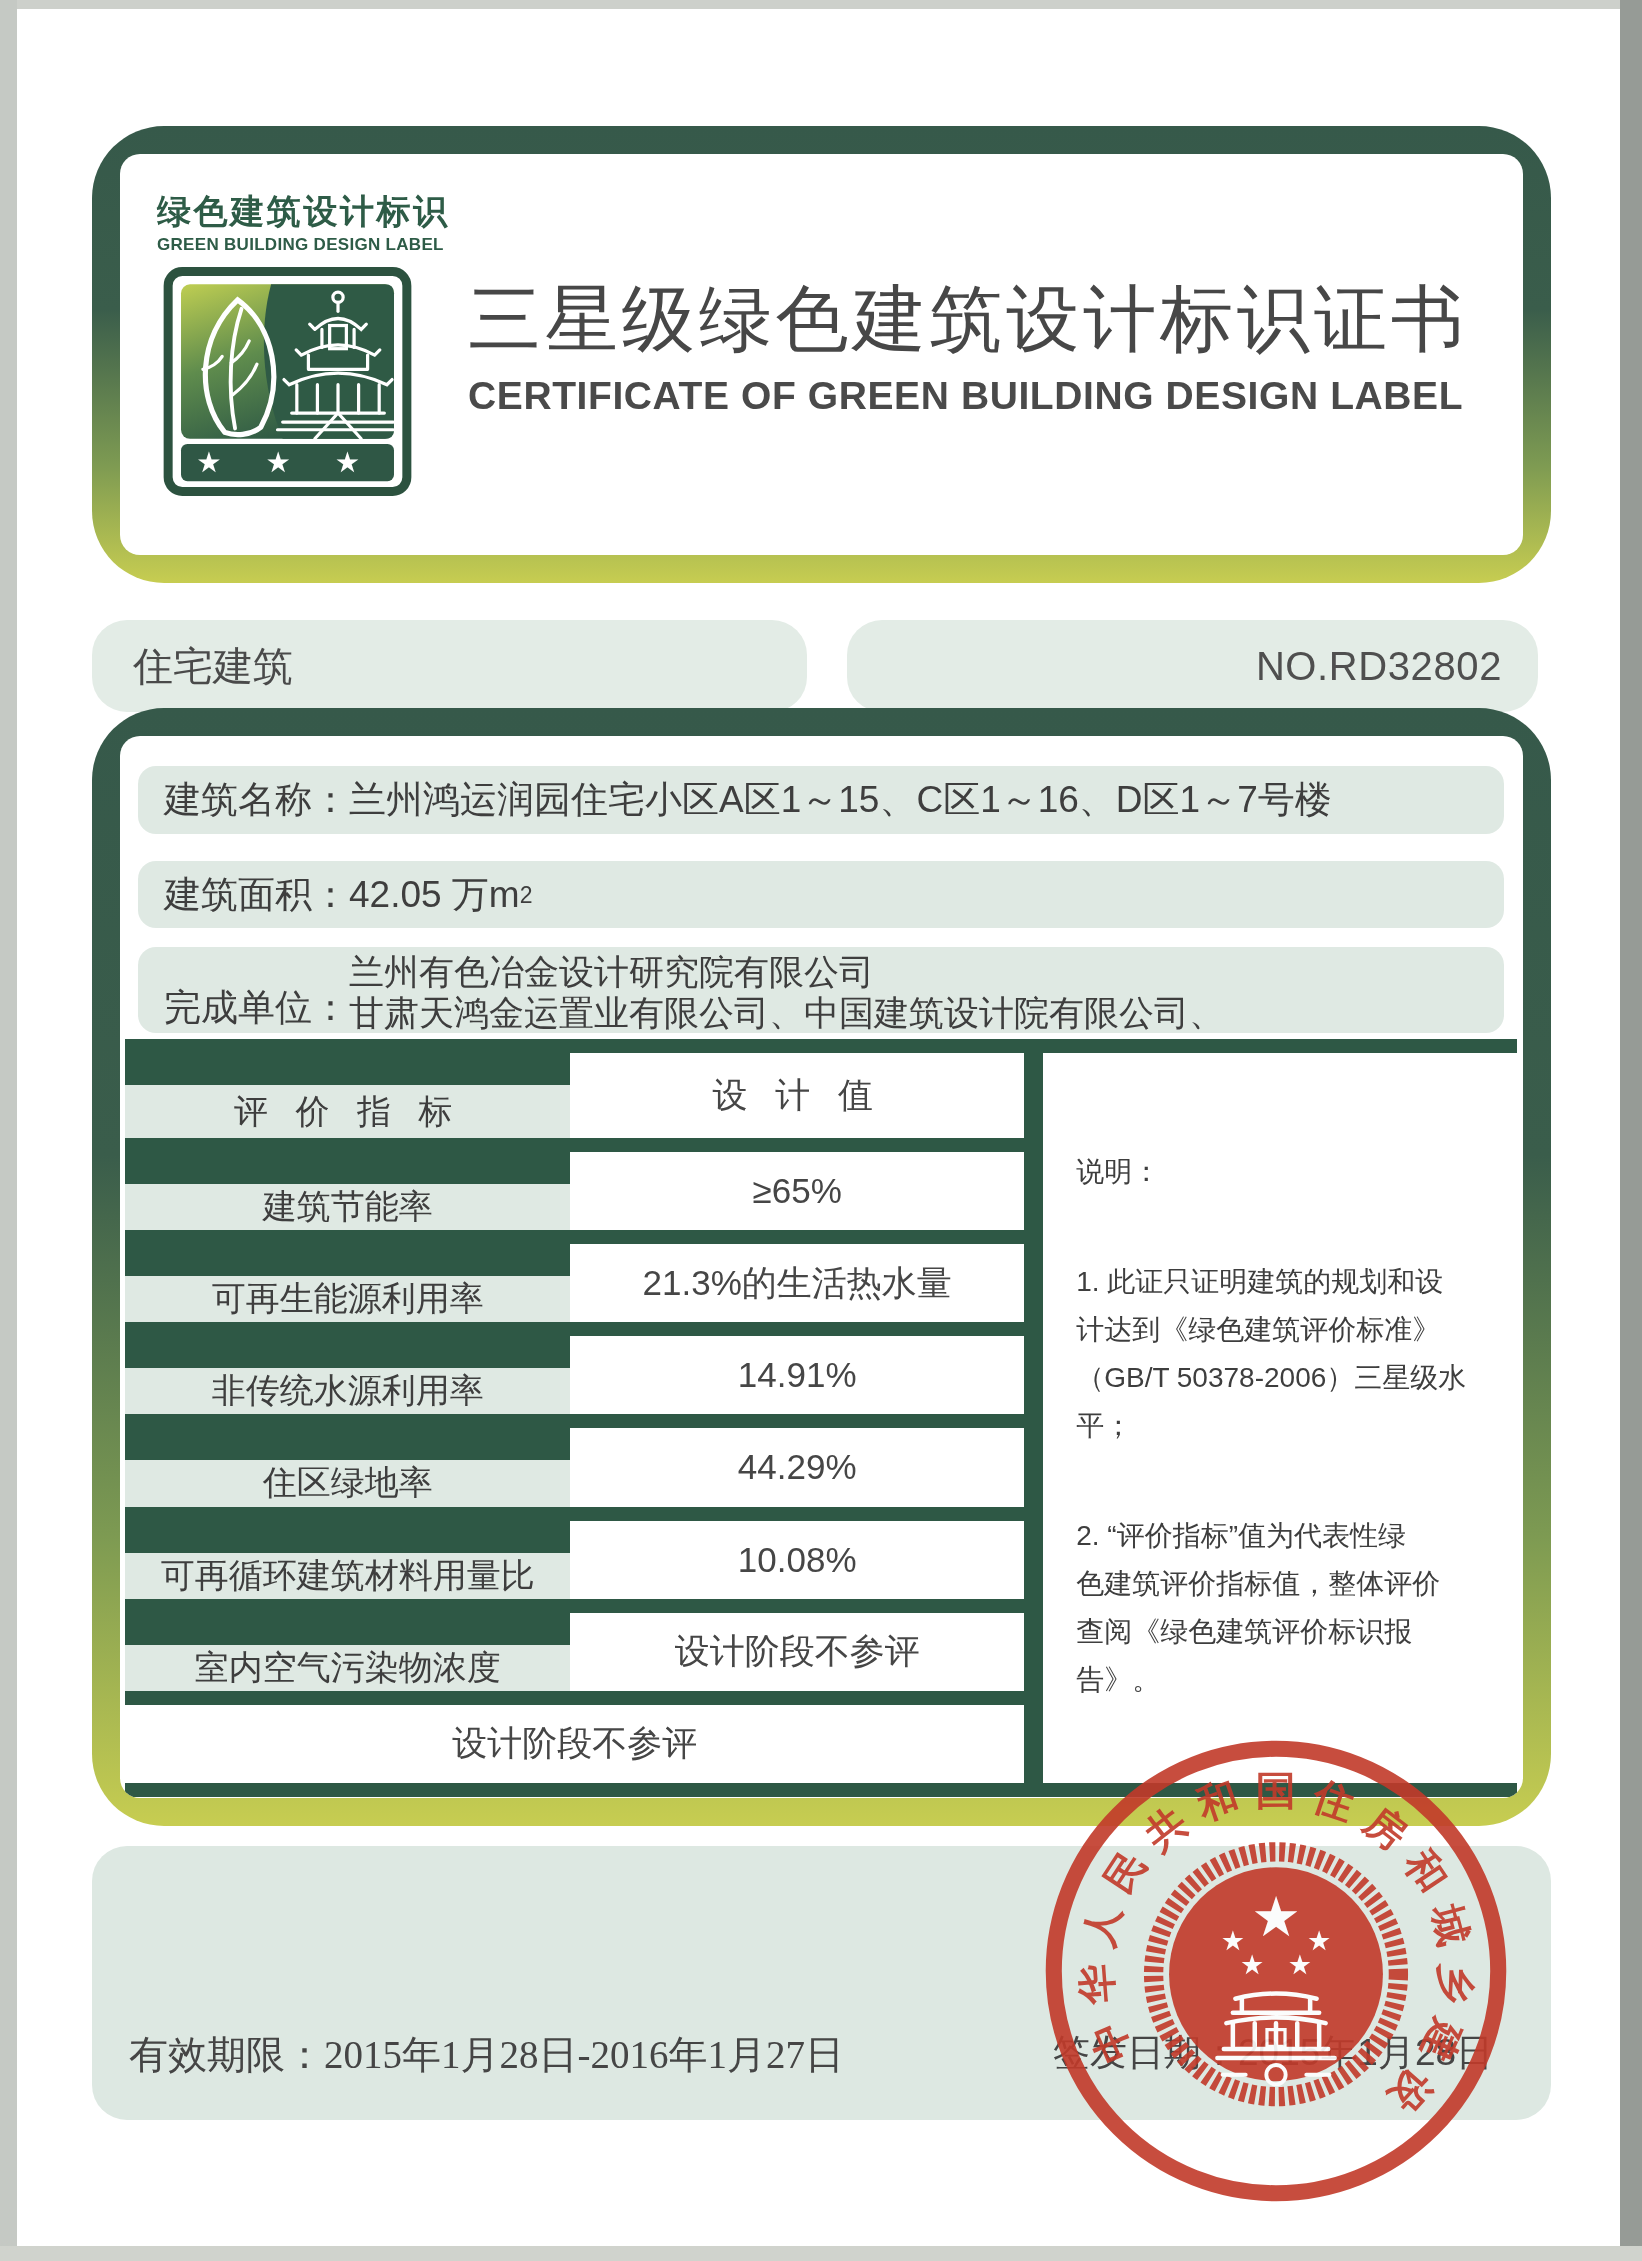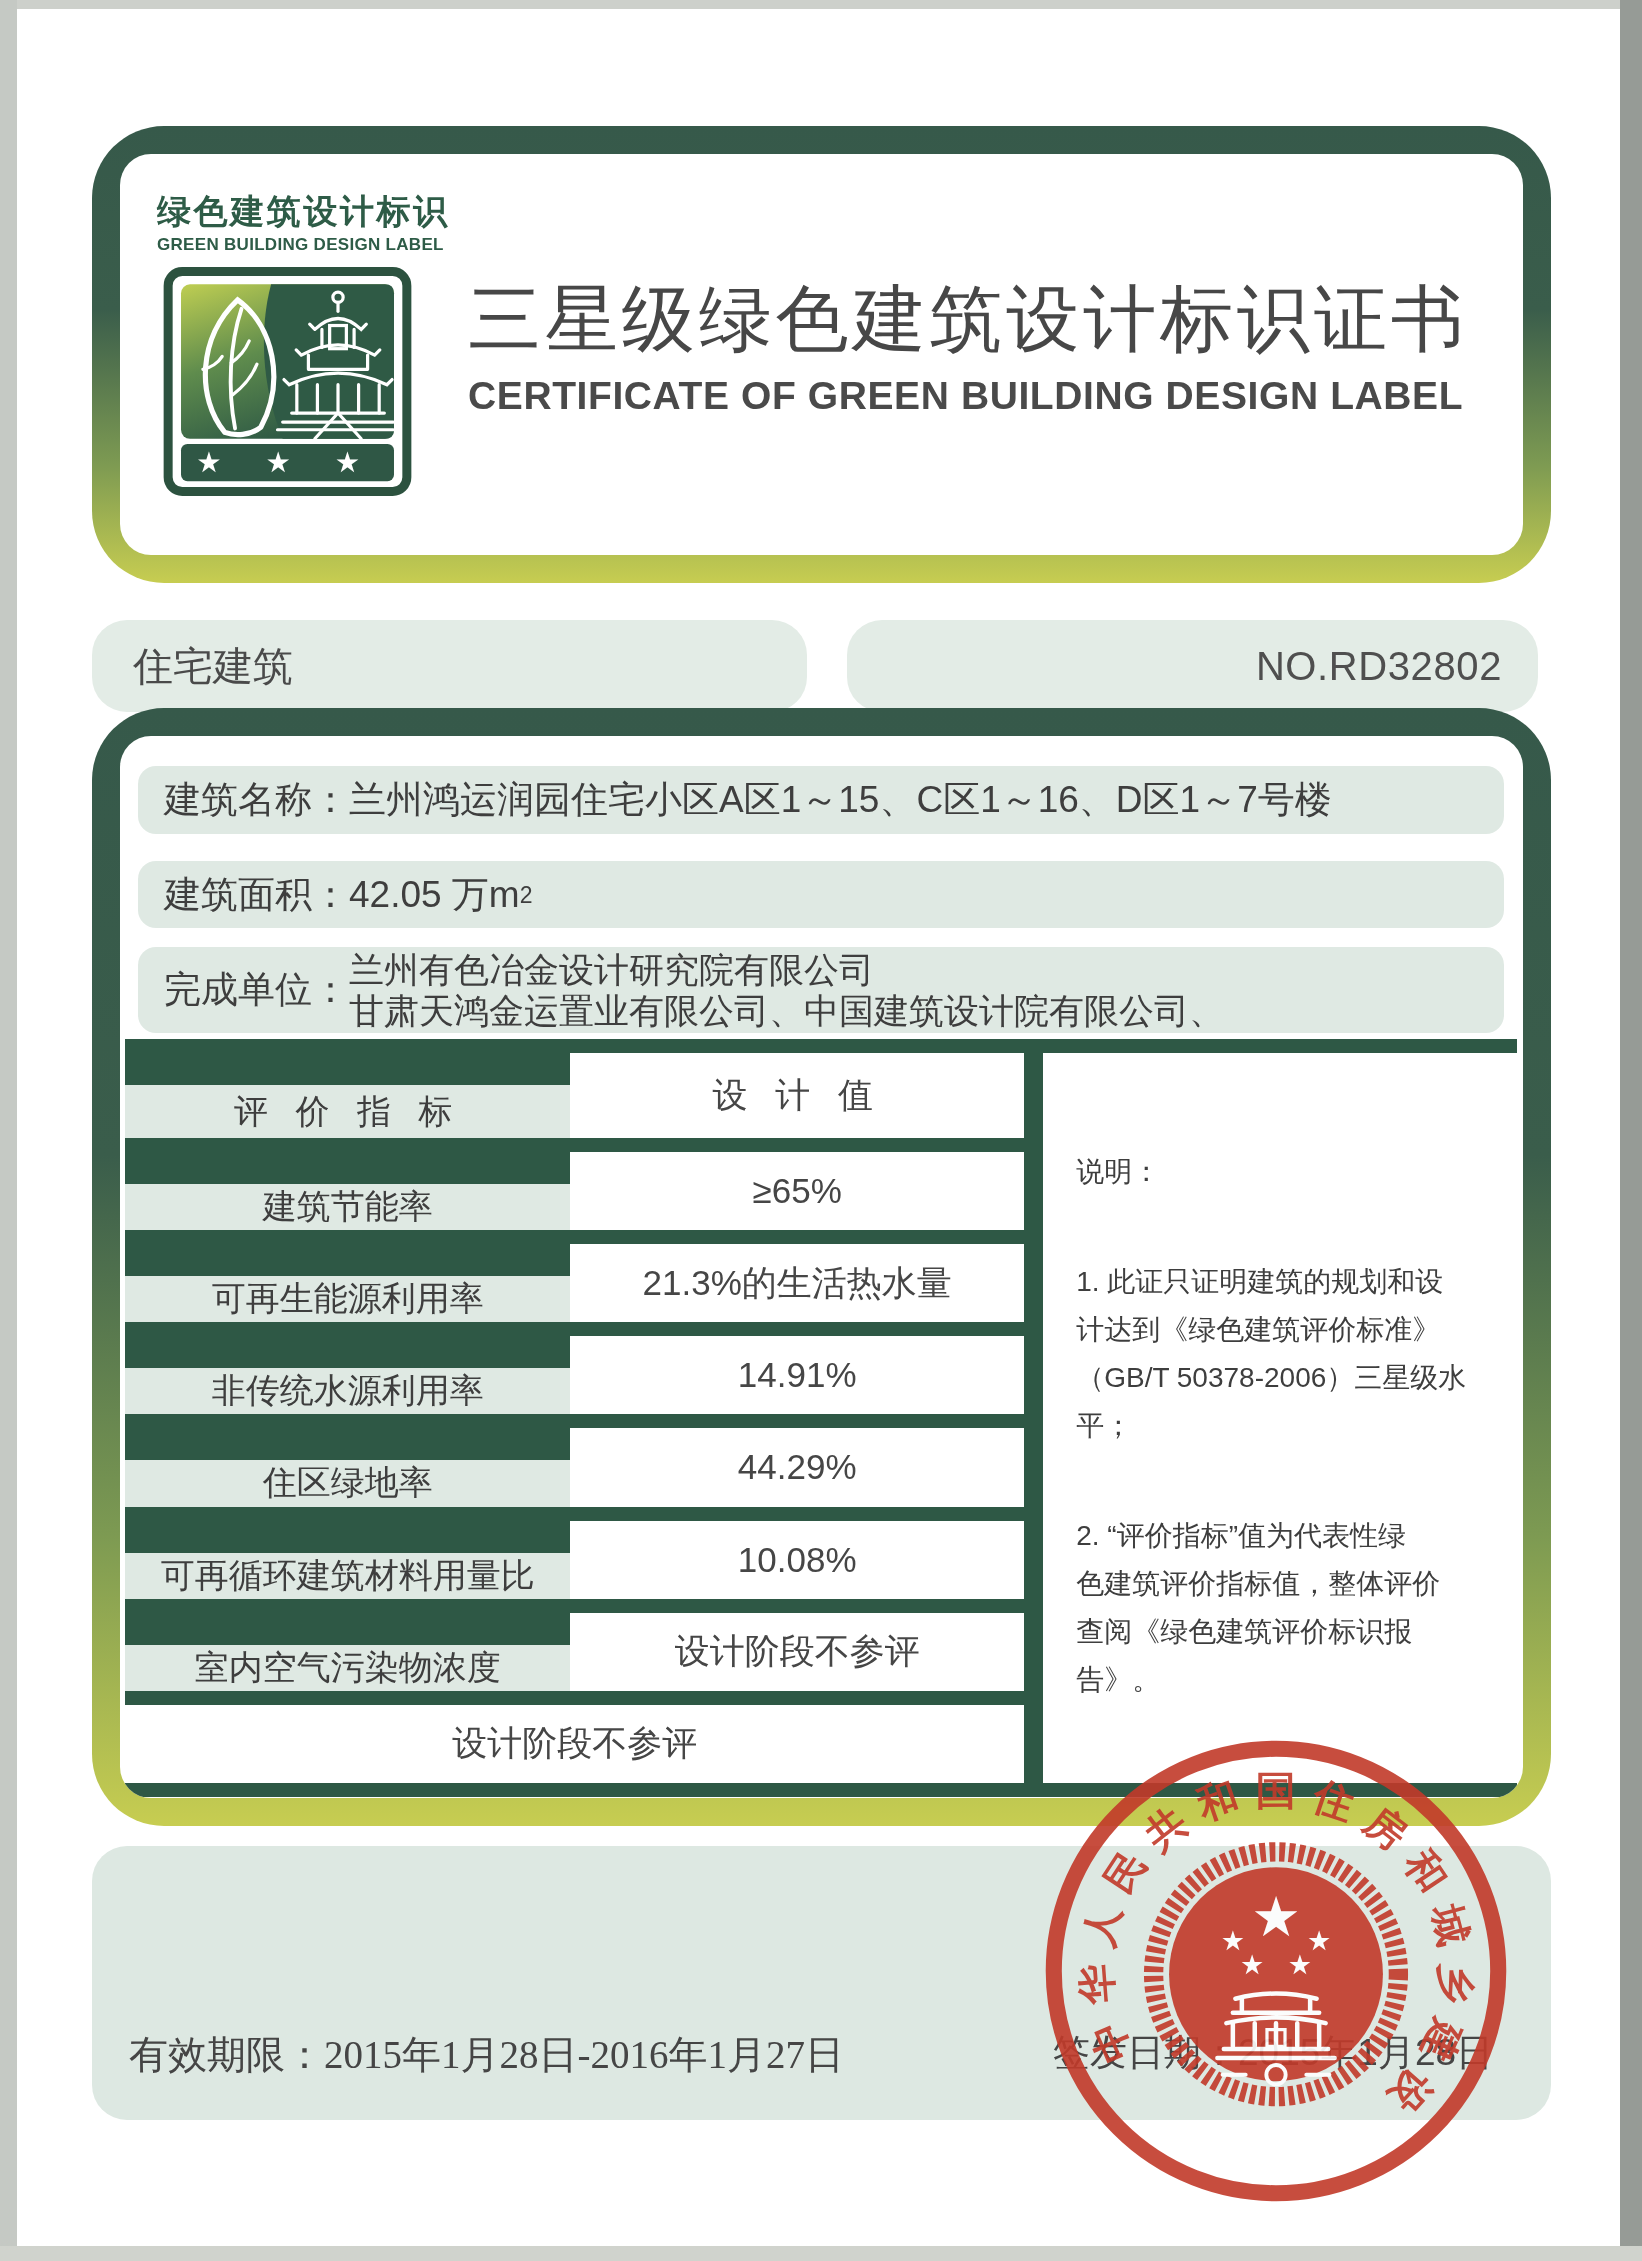--- a/index.html
+++ b/index.html
@@ -16,21 +16,21 @@
   .edge-right{right:0;top:0;width:23px;height:2261px;background:#969b96;}
   .edge-bottom{left:0;bottom:0;width:1643px;height:15.5px;background:#d0d3cd;}
 
   
   .frame{
     position:absolute;box-sizing:border-box;padding:28px;
     border-radius:72px;
     background:linear-gradient(180deg,#36594a 0%,#3a5d4b 40%,#7d9a52 74%,#c7cd51 100%);
   }
   .frame-inner{
-    width:100%;height:100%;background:#ffffff;border-radius:31px;position:relative;
+    width:100%;height:100%;background:#ffffff;border-radius:20px;position:relative;
     overflow:hidden;
   }
   .header-frame{left:92px;top:126px;width:1459px;height:457px;}
   .panel-frame{left:92px;top:708px;width:1459px;height:1118px;}
 
   
   .logo{position:absolute;left:37px;top:37px;width:309px;}
   .logo-cn{font-size:34px;font-weight:bold;color:#2e5c47;letter-spacing:2.6px;line-height:40px;}
   .logo-en{font-size:17px;font-weight:bold;color:#2e5c47;letter-spacing:0.3px;line-height:22px;margin-top:2.6px;}
   .badge{margin-top:10.3px;margin-left:6.4px;display:block;}
@@ -50,21 +50,21 @@
 
   
   .bar{
     position:absolute;left:18px;width:1366px;background:#dfe9e3;border-radius:18px;
     display:flex;align-items:center;font-size:37px;color:#3e3e3e;box-sizing:border-box;
     padding-left:26px;
   }
   .bar-label{flex:0 0 auto;white-space:nowrap;}
   .bar1{top:30px;height:68px;}
   .bar2{top:125px;height:67px;}
-  .bar3{top:211px;height:86px;}
+  .bar3{top:211px;height:86px;align-items:flex-end;}
   .sup{font-size:23px;vertical-align:super;line-height:0;}
   .unit-lines{font-size:35px;line-height:41px;white-space:nowrap;}
 
   
   .tbl{
     position:absolute;left:5.2px;top:303px;width:1392px;height:758px;
     background:#2e5845;box-sizing:border-box;
   }
   .tbl-rows{
     position:absolute;left:0;top:14px;bottom:14px;width:899px;

